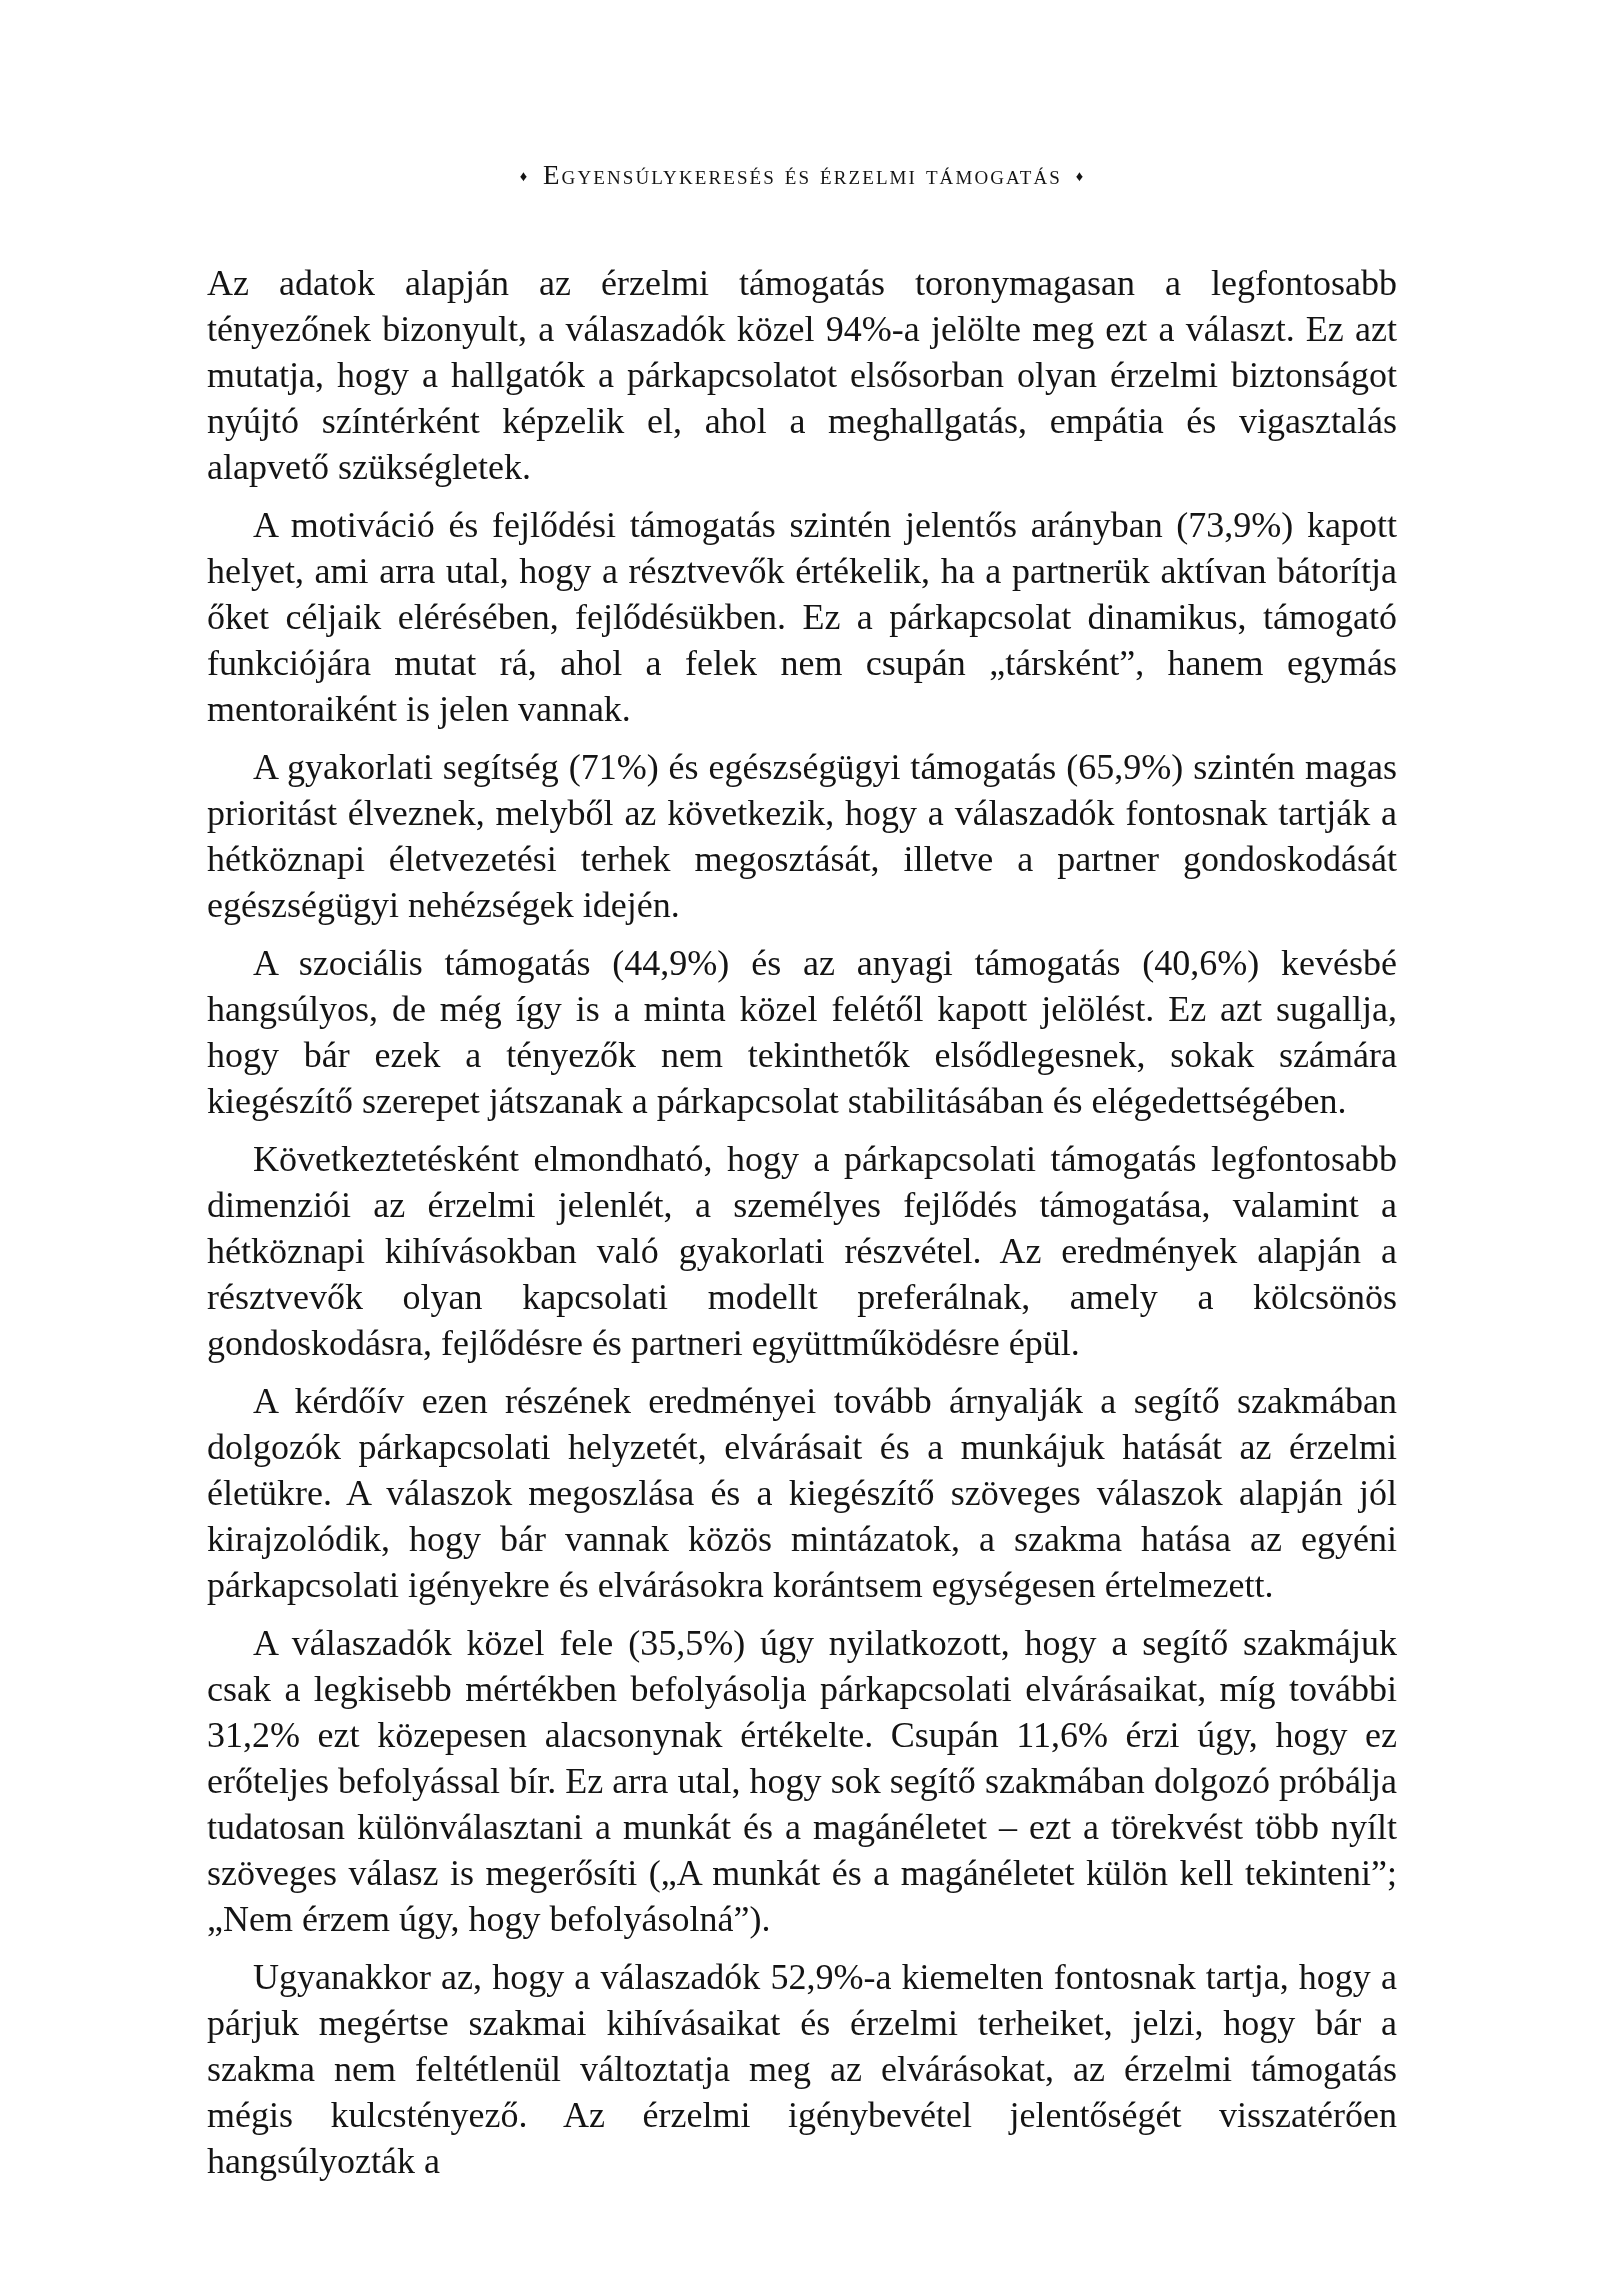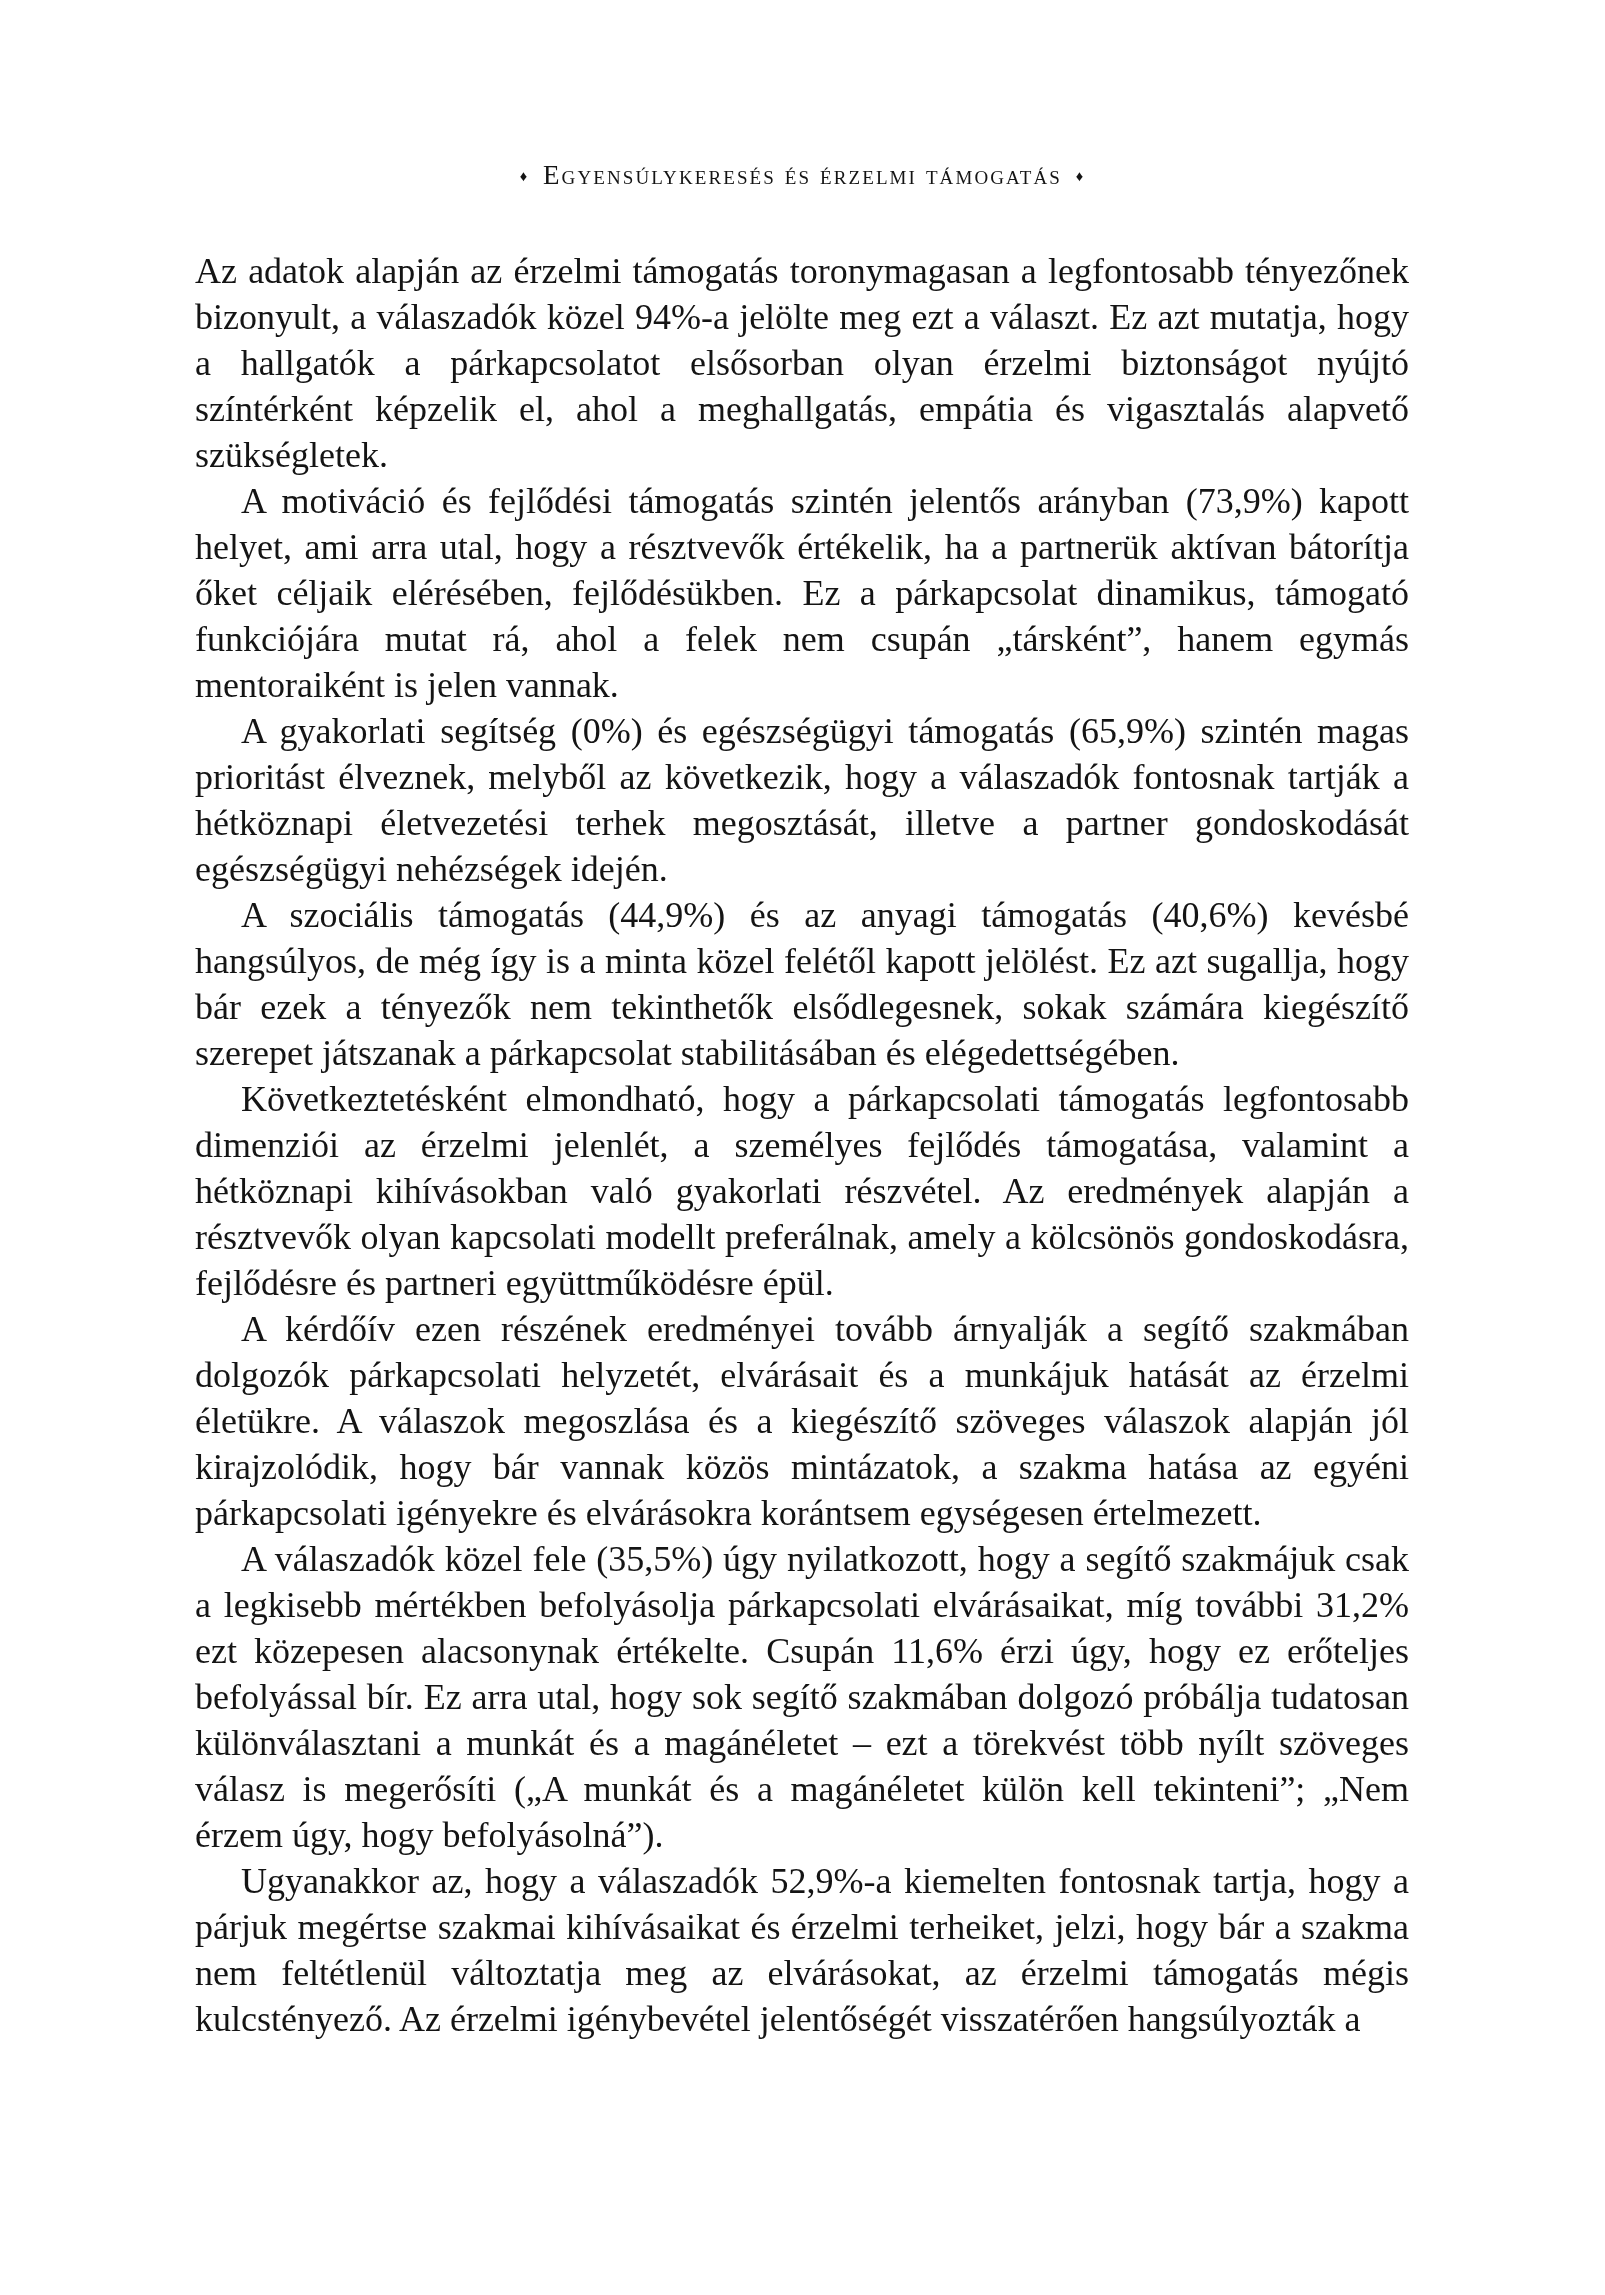--- a/index.html
+++ b/index.html
@@ -38,21 +38,21 @@
     position: absolute;
     top: 248px;
     left: 195px;
     width: 1214px;
     font-size: 36px;
     line-height: 46px;
     text-align: justify;
     text-justify: inter-word;
   }
   .content p.para {
-    margin: 0;
+    margin: 12px;
     padding: 0;
     text-indent: 46px;
   }
   .content p.para:first-child {
     text-indent: 0;
   }
   .page-footer {
     position: absolute;
     top: 2101px;
     left: 0;
@@ -72,21 +72,21 @@
 
 <div class="page">
 
   <header class="running-header">
     <span class="orn">♦</span><span class="header-title">Egyensúlykeresés és érzelmi támogatás</span><span class="orn">♦</span>
   </header>
 
   <main class="content">
       <p class="para">Az adatok alapján az érzelmi támogatás toronymagasan a legfontosabb tényezőnek bizonyult, a válaszadók közel 94%-a jelölte meg ezt a választ. Ez azt mutatja, hogy a hallgatók a párkapcsolatot elsősorban olyan érzelmi biztonságot nyújtó színtérként képzelik el, ahol a meghallgatás, empátia és vigasztalás alapvető szükségletek.</p>
       <p class="para">A motiváció és fejlődési támogatás szintén jelentős arányban (73,9%) kapott helyet, ami arra utal, hogy a résztvevők értékelik, ha a partnerük aktívan bátorítja őket céljaik elérésében, fejlődésükben. Ez a párkapcsolat dinamikus, támogató funkciójára mutat rá, ahol a felek nem csupán „társként”, hanem egymás mentoraiként is jelen vannak.</p>
-      <p class="para">A gyakorlati segítség (0%) és egészségügyi támogatás (65,9%) szintén magas prioritást élveznek, melyből az következik, hogy a válaszadók fontosnak tartják a hétköznapi életvezetési terhek megosztását, illetve a partner gondoskodását egészségügyi nehézségek idején.</p>
+      <p class="para">A gyakorlati segítség (71%) és egészségügyi támogatás (65,9%) szintén magas prioritást élveznek, melyből az következik, hogy a válaszadók fontosnak tartják a hétköznapi életvezetési terhek megosztását, illetve a partner gondoskodását egészségügyi nehézségek idején.</p>
       <p class="para">A szociális támogatás (44,9%) és az anyagi támogatás (40,6%) kevésbé hangsúlyos, de még így is a minta közel felétől kapott jelölést. Ez azt sugallja, hogy bár ezek a tényezők nem tekinthetők elsődlegesnek, sokak számára kiegészítő szerepet játszanak a párkapcsolat stabilitásában és elégedettségében.</p>
       <p class="para">Következtetésként elmondható, hogy a párkapcsolati támogatás legfontosabb dimenziói az érzelmi jelenlét, a személyes fejlődés támogatása, valamint a hétköznapi kihívásokban való gyakorlati részvétel. Az eredmények alapján a résztvevők olyan kapcsolati modellt preferálnak, amely a kölcsönös gondoskodásra, fejlődésre és partneri együttműködésre épül.</p>
       <p class="para">A kérdőív ezen részének eredményei tovább árnyalják a segítő szakmában dolgozók párkapcsolati helyzetét, elvárásait és a munkájuk hatását az érzelmi életükre. A válaszok megoszlása és a kiegészítő szöveges válaszok alapján jól kirajzolódik, hogy bár vannak közös mintázatok, a szakma hatása az egyéni párkapcsolati igényekre és elvárásokra korántsem egységesen értelmezett.</p>
       <p class="para">A válaszadók közel fele (35,5%) úgy nyilatkozott, hogy a segítő szakmájuk csak a legkisebb mértékben befolyásolja párkapcsolati elvárásaikat, míg további 31,2% ezt közepesen alacsonynak értékelte. Csupán 11,6% érzi úgy, hogy ez erőteljes befolyással bír. Ez arra utal, hogy sok segítő szakmában dolgozó próbálja tudatosan különválasztani a munkát és a magánéletet – ezt a törekvést több nyílt szöveges válasz is megerősíti („A munkát és a magánéletet külön kell tekinteni”; „Nem érzem úgy, hogy befolyásolná”).</p>
       <p class="para">Ugyanakkor az, hogy a válaszadók 52,9%-a kiemelten fontosnak tartja, hogy a párjuk megértse szakmai kihívásaikat és érzelmi terheiket, jelzi, hogy bár a szakma nem feltétlenül változtatja meg az elvárásokat, az érzelmi támogatás mégis kulcstényező. Az érzelmi igénybevétel jelentőségét visszatérően hangsúlyozták a</p>
     </main>
 
 
 </div>
 

